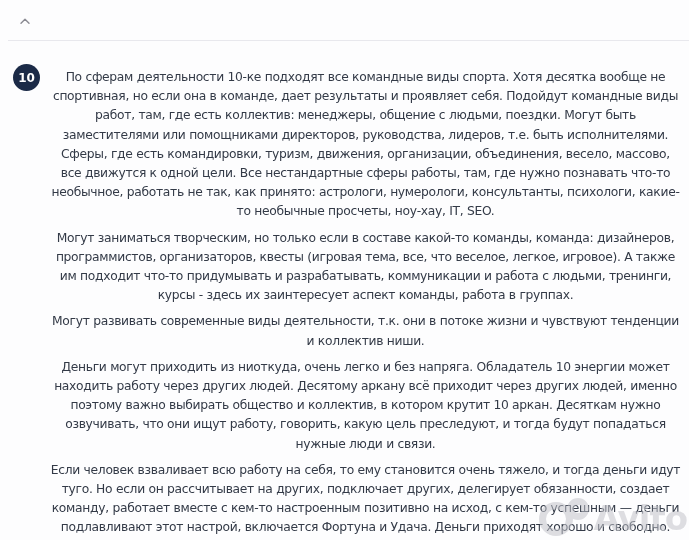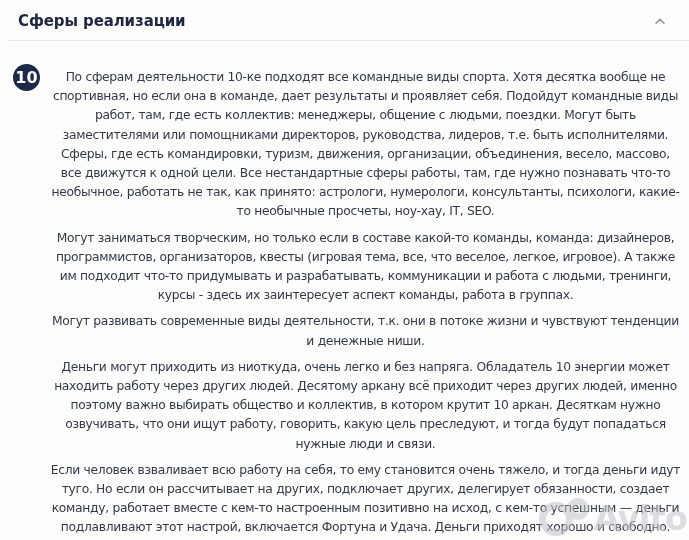--- a/index.html
+++ b/index.html
@@ -50,21 +50,21 @@
   }
   .num-badge {
     position: absolute;
     left: 13px;
     top: 23px;
     width: 27px;
     height: 27px;
     border-radius: 50%;
     background: #1b2a47;
     color: #ffffff;
-    font-size: 16px;
+    font-size: 12px;
     font-weight: 700;
     display: flex;
     align-items: center;
     justify-content: center;
     user-select: none;
   }
   .content p {
     margin: 0 0 7px 0;
     width: 631px;
     font-size: 12.3px;
@@ -113,34 +113,33 @@
     font-weight: 700;
     color: #c3c4cb;
     text-shadow: 0 1px 0 rgba(255,255,255,0.9);
     letter-spacing: -1px;
   }
 </style>
 </head>
 <body>
 
 <div class="accordion-header">
-  <span class="accordion-title">Сферы реализации</span>
   <span class="chevron">
     <svg width="12" height="8" viewBox="0 0 12 8" aria-hidden="true">
       <path d="M2 6.2 L6 2.2 L10 6.2" fill="none" stroke="#8a8a92" stroke-width="1.4" stroke-linecap="round" stroke-linejoin="round"></path>
     </svg>
   </span>
 </div>
 <div class="divider"></div>
 
 <div class="content">
   <div class="num-badge">10</div>
   <p>По сферам деятельности 10-ке подходят все командные виды спорта. Хотя десятка вообще не спортивная, но если она в команде, дает результаты и проявляет себя. Подойдут командные виды работ, там, где есть коллектив: менеджеры, общение с людьми, поездки. Могут быть заместителями или помощниками директоров, руководства, лидеров, т.е. быть исполнителями. Сферы, где есть командировки, туризм, движения, организации, объединения, весело, массово, все движутся к одной цели. Все нестандартные сферы работы, там, где нужно познавать что-то необычное, работать не так, как принято: астрологи, нумерологи, консультанты, психологи, какие-то необычные просчеты, ноу-хау, IT, SEO.</p>
   <p>Могут заниматься творческим, но только если в составе какой-то команды, команда: дизайнеров, программистов, организаторов, квесты (игровая тема, все, что веселое, легкое, игровое). А также им подходит что-то придумывать и разрабатывать, коммуникации и работа с людьми, тренинги, курсы - здесь их заинтересует аспект команды, работа в группах.</p>
-  <p>Могут развивать современные виды деятельности, т.к. они в потоке жизни и чувствуют тенденции и денежные ниши.</p>
+  <p>Могут развивать современные виды деятельности, т.к. они в потоке жизни и чувствуют тенденции и коллектив ниши.</p>
   <p>Деньги могут приходить из ниоткуда, очень легко и без напряга. Обладатель 10 энергии может находить работу через других людей. Десятому аркану всё приходит через других людей, именно поэтому важно выбирать общество и коллектив, в котором крутит 10 аркан. Десяткам нужно озвучивать, что они ищут работу, говорить, какую цель преследуют, и тогда будут попадаться нужные люди и связи.</p>
   <p>Если человек взваливает всю работу на себя, то ему становится очень тяжело, и тогда деньги идут туго. Но если он рассчитывает на других, подключает других, делегирует обязанности, создает команду, работает вместе с кем-то настроенным позитивно на исход, с кем-то успешным — деньги подлавливают этот настрой, включается Фортуна и Удача. Деньги приходят хорошо и свободно.</p>
 </div>
 
 <div class="watermark">
   <span class="wm-logo">
     <span class="wm-ring big"></span>
     <span class="wm-ring small"></span>
   </span>
   <span class="wm-text">Avito</span>

